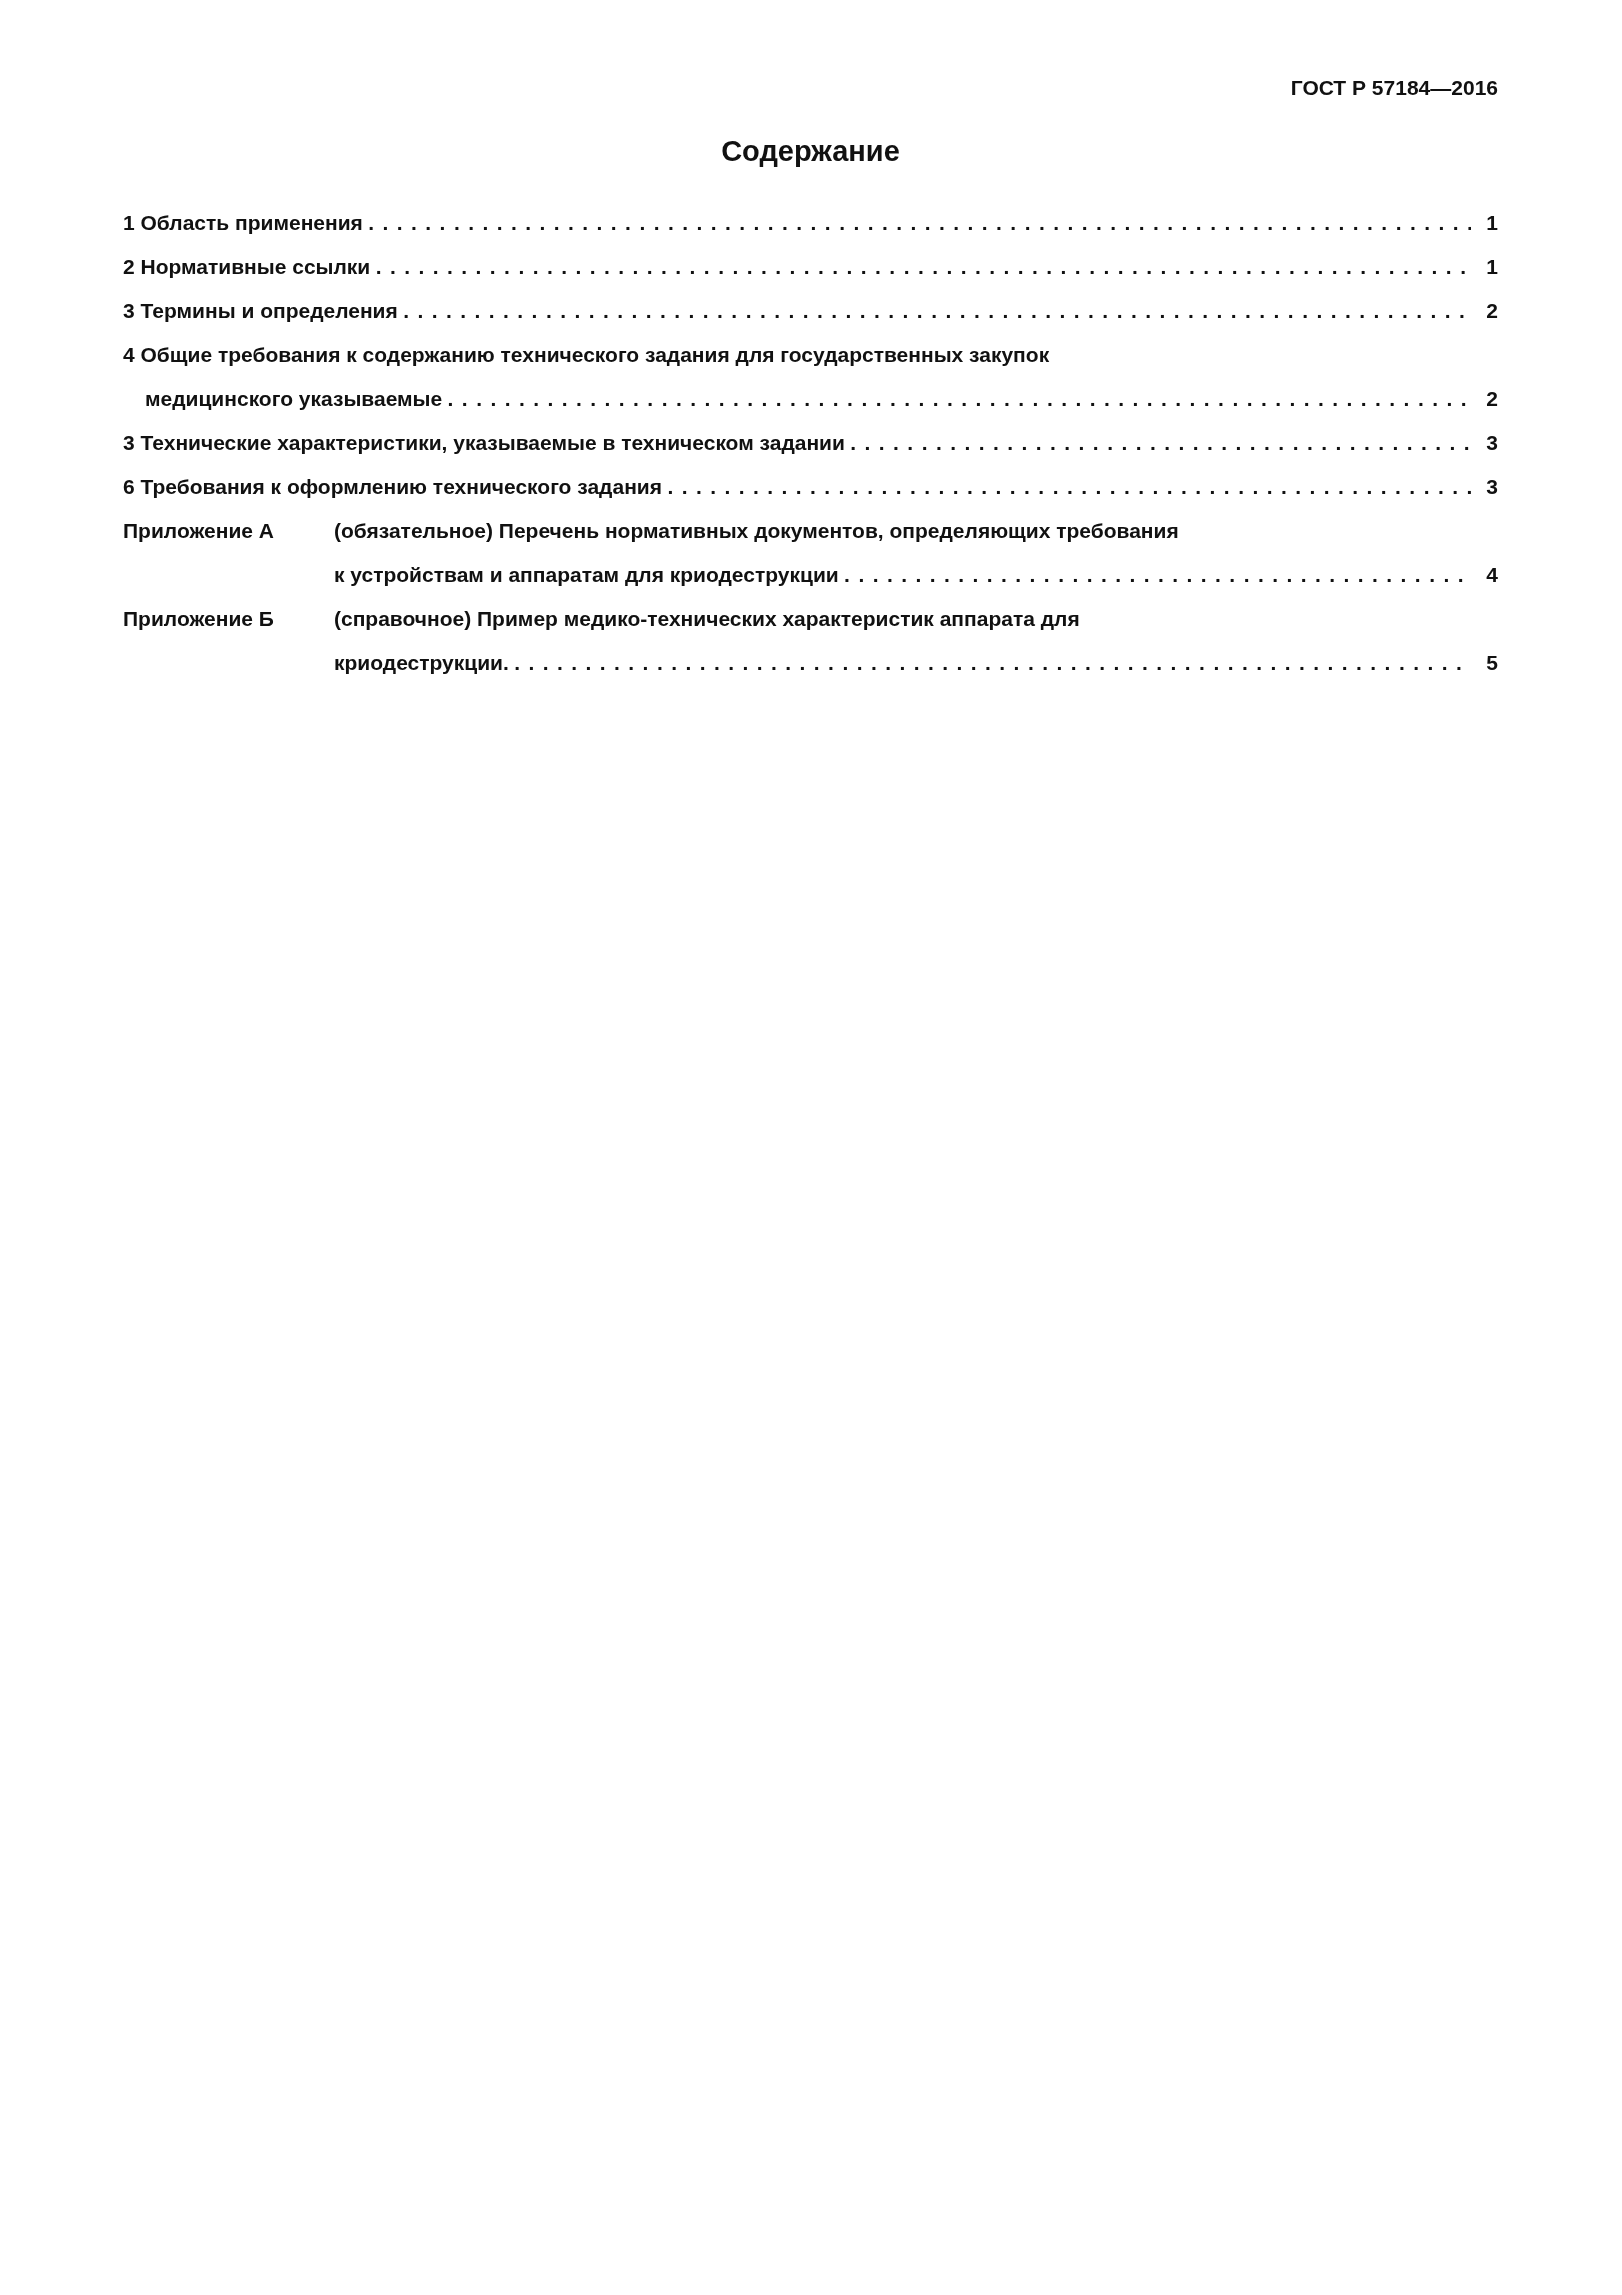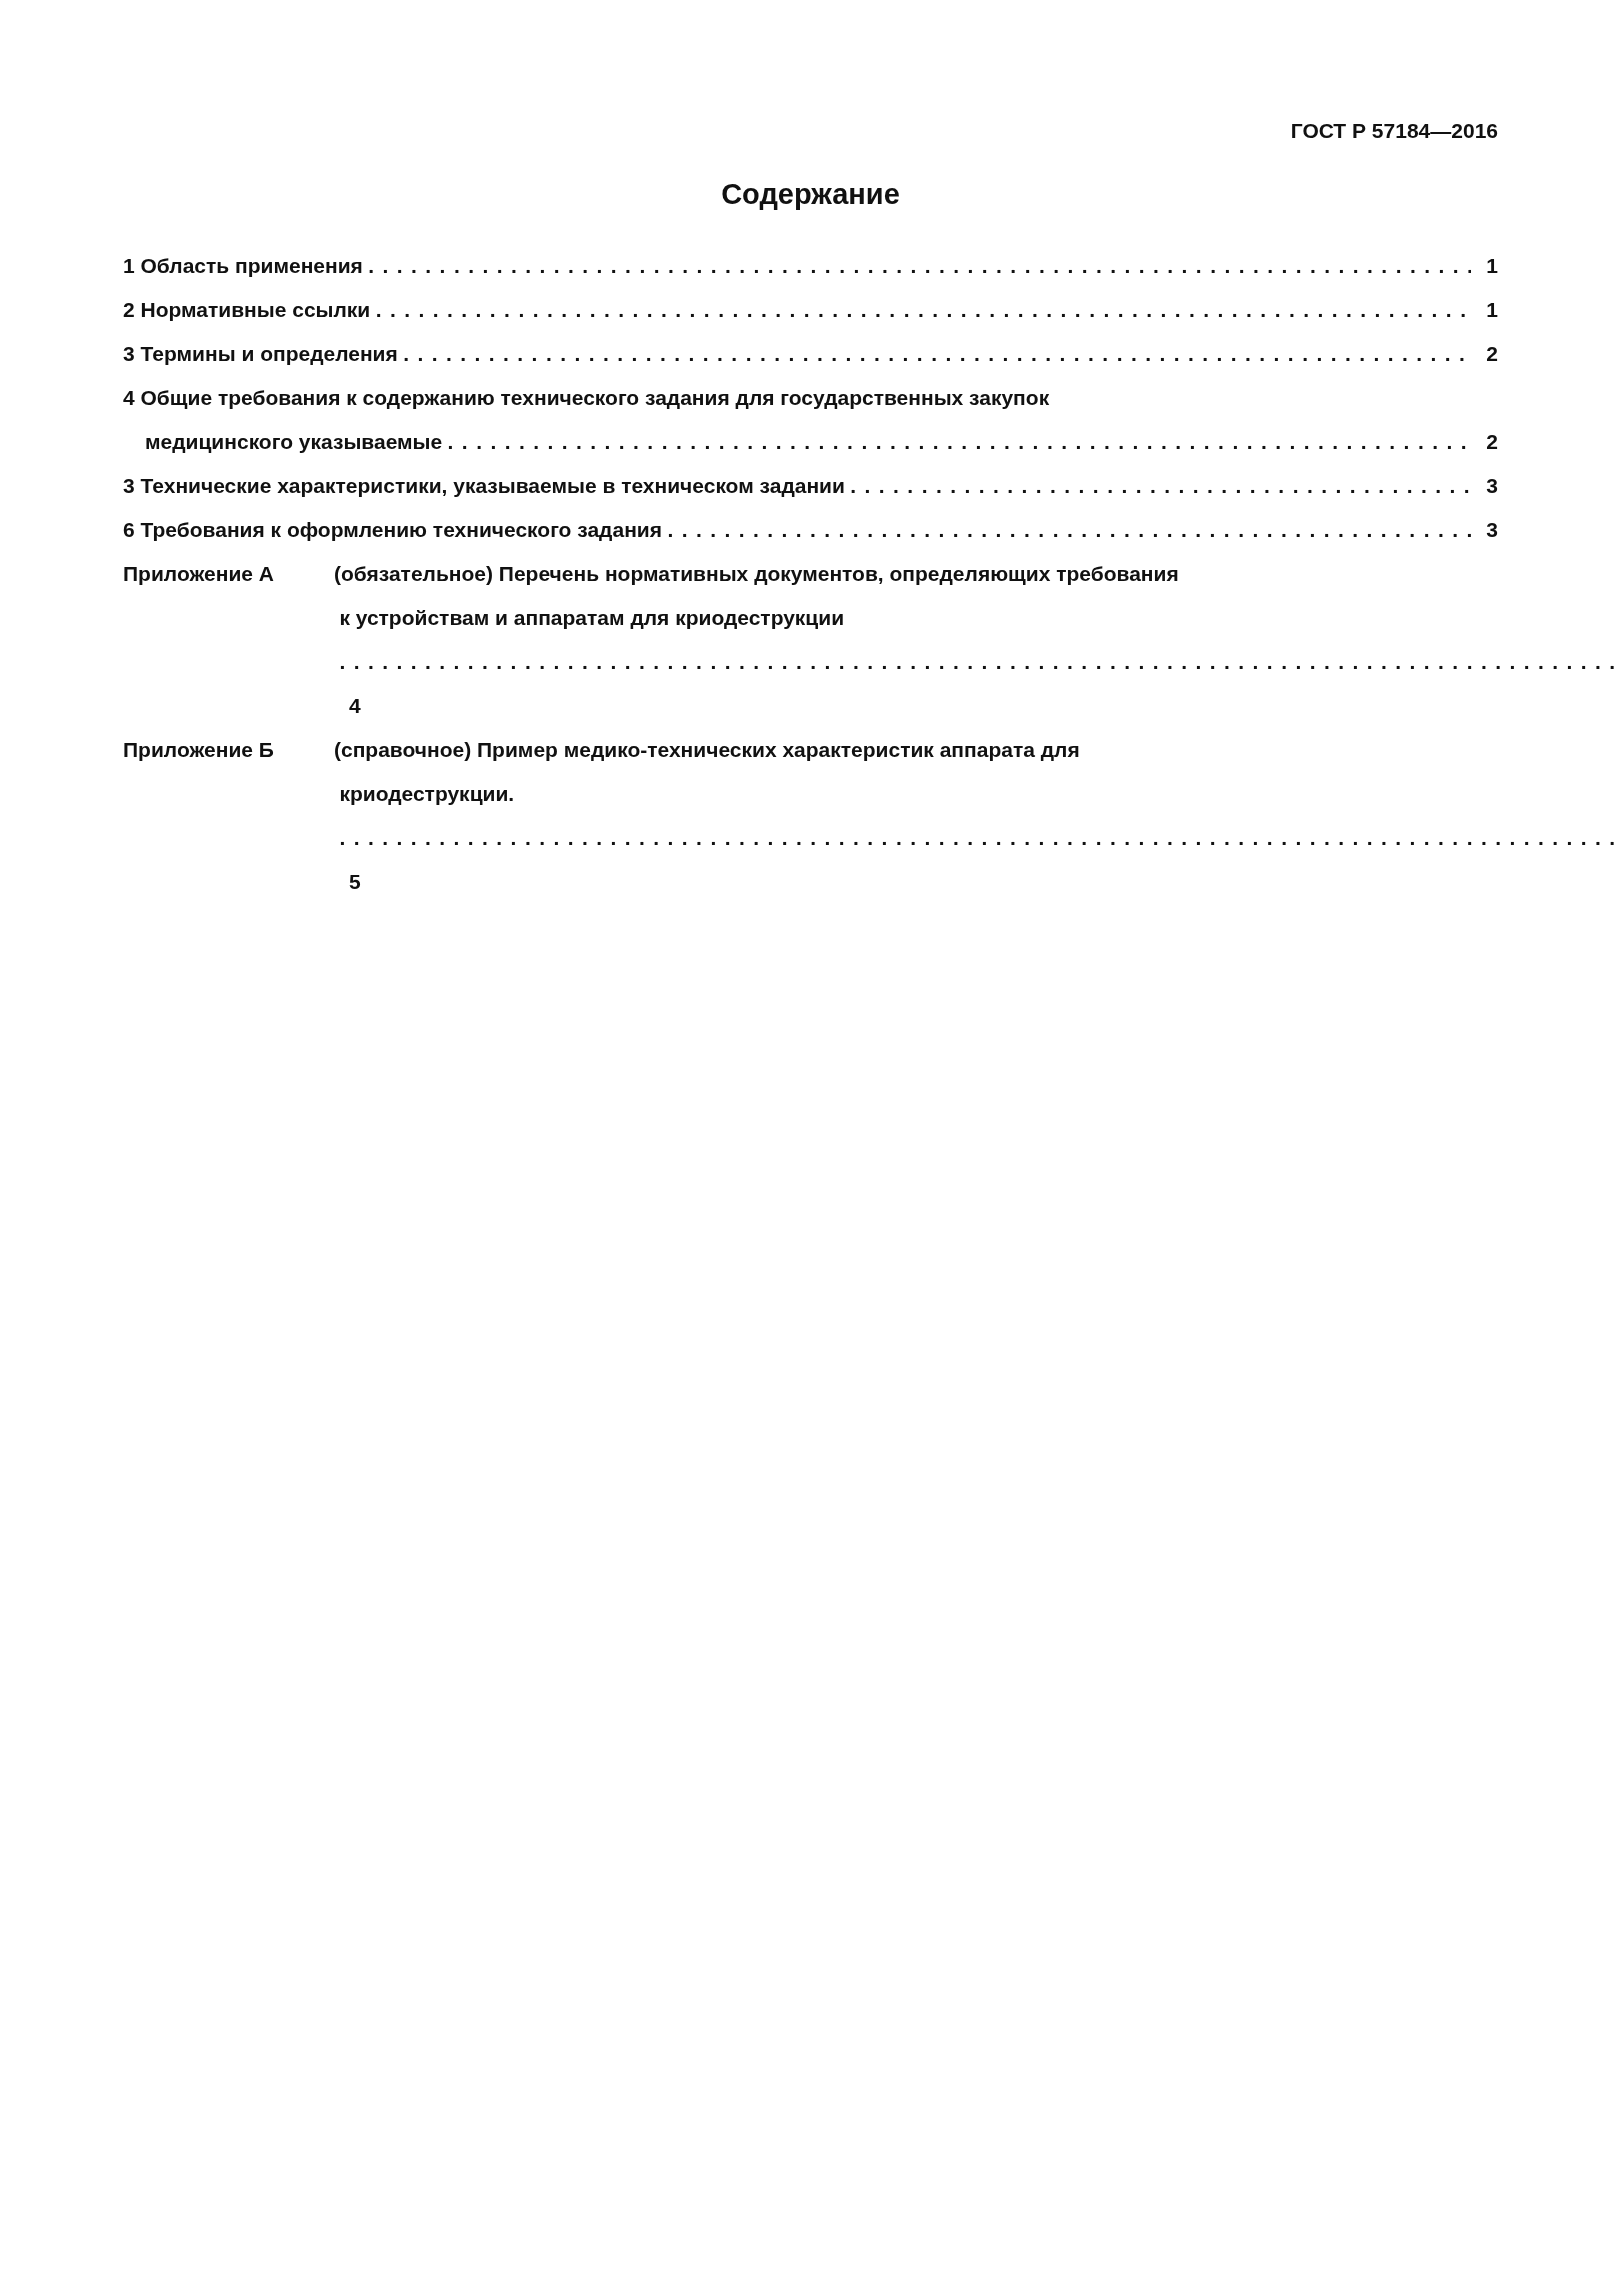--- a/index.html
+++ b/index.html
@@ -9,21 +9,21 @@
   }
   .page {
     position: relative;
     width: 1623px;
     height: 2006px;
     background: #ffffff;
     color: #111111;
     font-family: "Liberation Sans", sans-serif;
     font-size: 21px;
     box-sizing: border-box;
-    padding: 119px 125px 0 123px;
+    padding: 76px 125px 0 123px;
   }
   .doc-code {
     text-align: right;
     font-weight: bold;
     font-size: 21px;
     line-height: 23px;
   }
   .title {
     margin: 39px 0 36px 0;
     text-align: center;
@@ -57,21 +57,20 @@
     text-align: right;
   }
   .indent1 {
     padding-left: 22px;
   }
   .app-label {
     flex: 0 0 211px;
   }
   .app-indent {
     padding-left: 211px;
-    flex-direction: column;
   }
   .footer-num {
     position: absolute;
     top: 2104px;
     right: 125px;
     font-size: 20px;
     color: #4d7c0f;
   }
 </style>
 </head>

